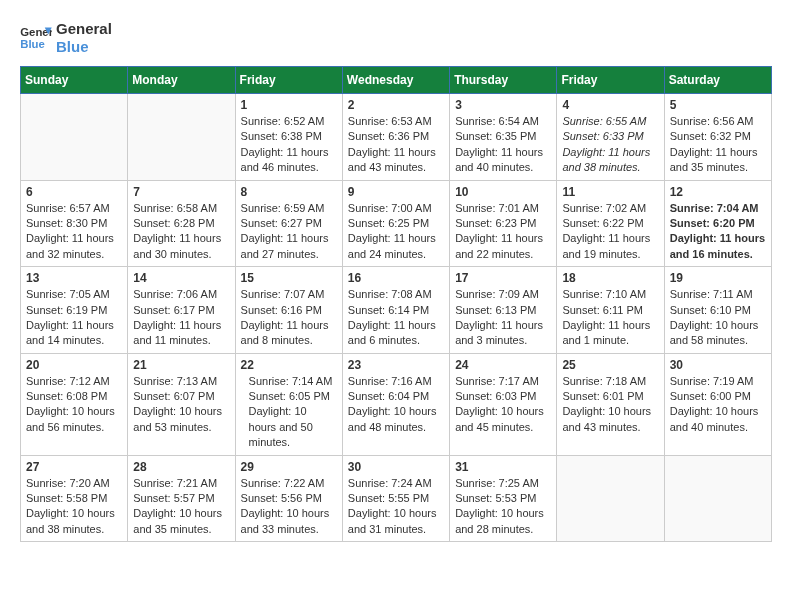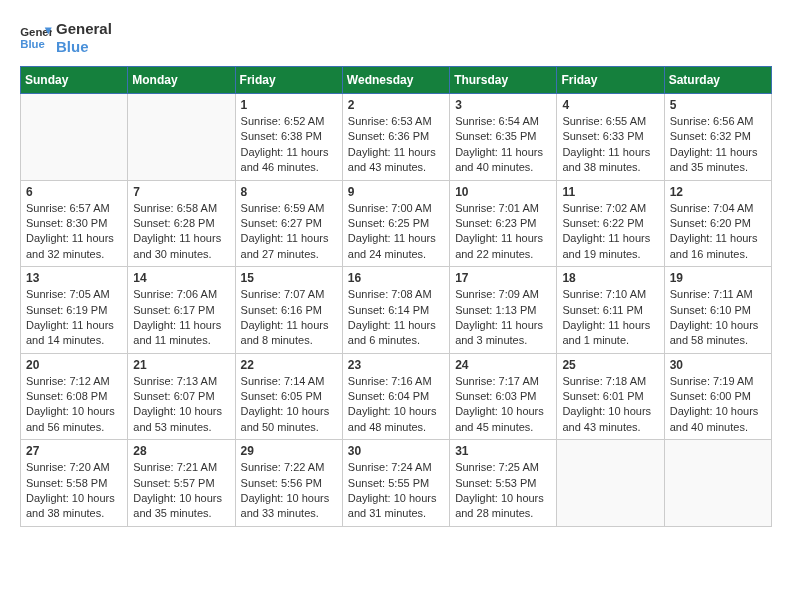--- a/index.html
+++ b/index.html
@@ -127,21 +127,21 @@
 Daylight: 11 hours and 43 minutes.</div>
         </td>
         <td>
           <span class="day-num">3</span>
           <div class="day-info" style="white-space: pre-line;">Sunrise: 6:54 AM
 Sunset: 6:35 PM
 Daylight: 11 hours and 40 minutes.</div>
         </td>
         <td>
           <span class="day-num">4</span>
-          <div class="day-info" style="white-space: pre-line;">Sunrise: 6:55 AM
+          <div class="day-info" style="white-space: pre-line; font-style: italic;">Sunrise: 6:55 AM
 Sunset: 6:33 PM
 Daylight: 11 hours and 38 minutes.</div>
         </td>
         <td>
           <span class="day-num">5</span>
           <div class="day-info" style="white-space: pre-line;">Sunrise: 6:56 AM
 Sunset: 6:32 PM
 Daylight: 11 hours and 35 minutes.</div>
         </td>
       </tr>
@@ -177,21 +177,21 @@
 Daylight: 11 hours and 22 minutes.</div>
         </td>
         <td>
           <span class="day-num">11</span>
           <div class="day-info" style="white-space: pre-line;">Sunrise: 7:02 AM
 Sunset: 6:22 PM
 Daylight: 11 hours and 19 minutes.</div>
         </td>
         <td>
           <span class="day-num">12</span>
-          <div class="day-info" style="white-space: pre-line;">Sunrise: 7:04 AM
+          <div class="day-info" style="white-space: pre-line; font-weight: bold;">Sunrise: 7:04 AM
 Sunset: 6:20 PM
 Daylight: 11 hours and 16 minutes.</div>
         </td>
       </tr>
       <tr>
         <td>
           <span class="day-num">13</span>
           <div class="day-info" style="white-space: pre-line;">Sunrise: 7:05 AM
 Sunset: 6:19 PM
 Daylight: 11 hours and 14 minutes.</div>
@@ -210,21 +210,21 @@
         </td>
         <td>
           <span class="day-num">16</span>
           <div class="day-info" style="white-space: pre-line;">Sunrise: 7:08 AM
 Sunset: 6:14 PM
 Daylight: 11 hours and 6 minutes.</div>
         </td>
         <td>
           <span class="day-num">17</span>
           <div class="day-info" style="white-space: pre-line;">Sunrise: 7:09 AM
-Sunset: 1:13 PM
+Sunset: 6:13 PM
 Daylight: 11 hours and 3 minutes.</div>
         </td>
         <td>
           <span class="day-num">18</span>
           <div class="day-info" style="white-space: pre-line;">Sunrise: 7:10 AM
 Sunset: 6:11 PM
 Daylight: 11 hours and 1 minute.</div>
         </td>
         <td>
           <span class="day-num">19</span>
@@ -241,21 +241,21 @@
 Daylight: 10 hours and 56 minutes.</div>
         </td>
         <td>
           <span class="day-num">21</span>
           <div class="day-info" style="white-space: pre-line;">Sunrise: 7:13 AM
 Sunset: 6:07 PM
 Daylight: 10 hours and 53 minutes.</div>
         </td>
         <td>
           <span class="day-num">22</span>
-          <div class="day-info" style="white-space: pre-line;">Sunrise: 7:14 AM
+          <div class="day-info" style="white-space: pre-line; margin-left: 8px;">Sunrise: 7:14 AM
 Sunset: 6:05 PM
 Daylight: 10 hours and 50 minutes.</div>
         </td>
         <td>
           <span class="day-num">23</span>
           <div class="day-info" style="white-space: pre-line;">Sunrise: 7:16 AM
 Sunset: 6:04 PM
 Daylight: 10 hours and 48 minutes.</div>
         </td>
         <td>

